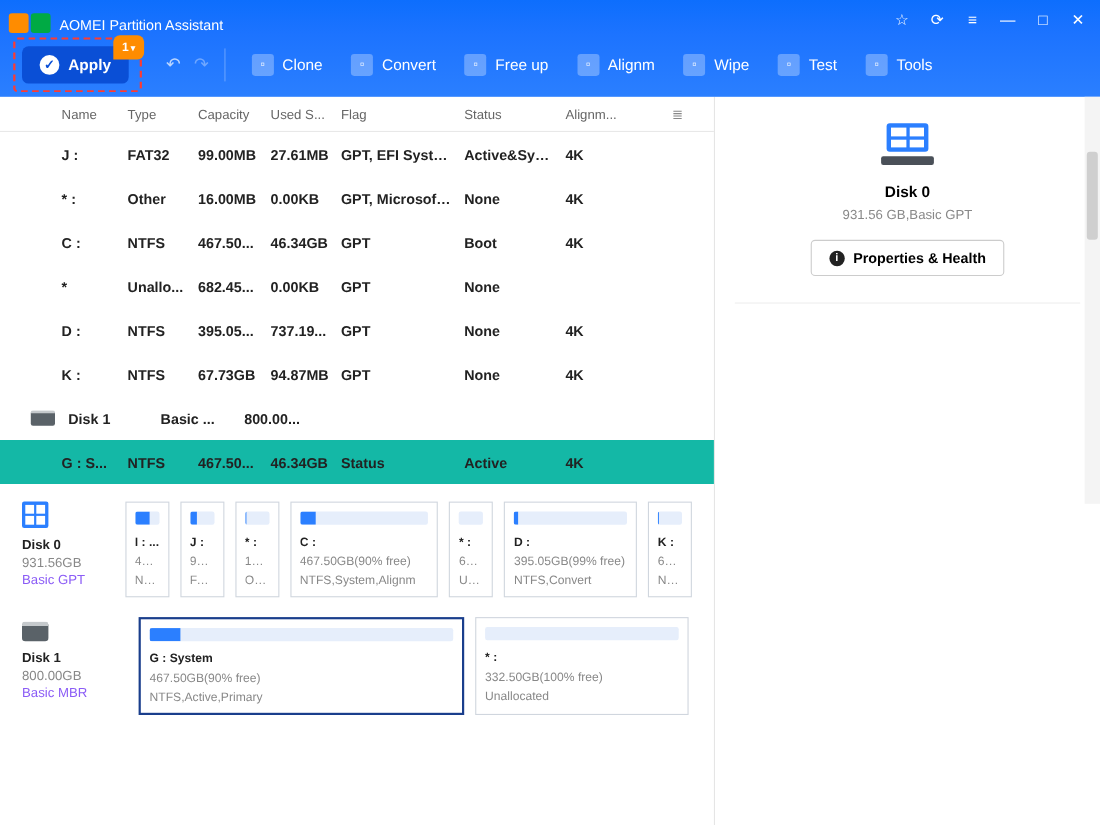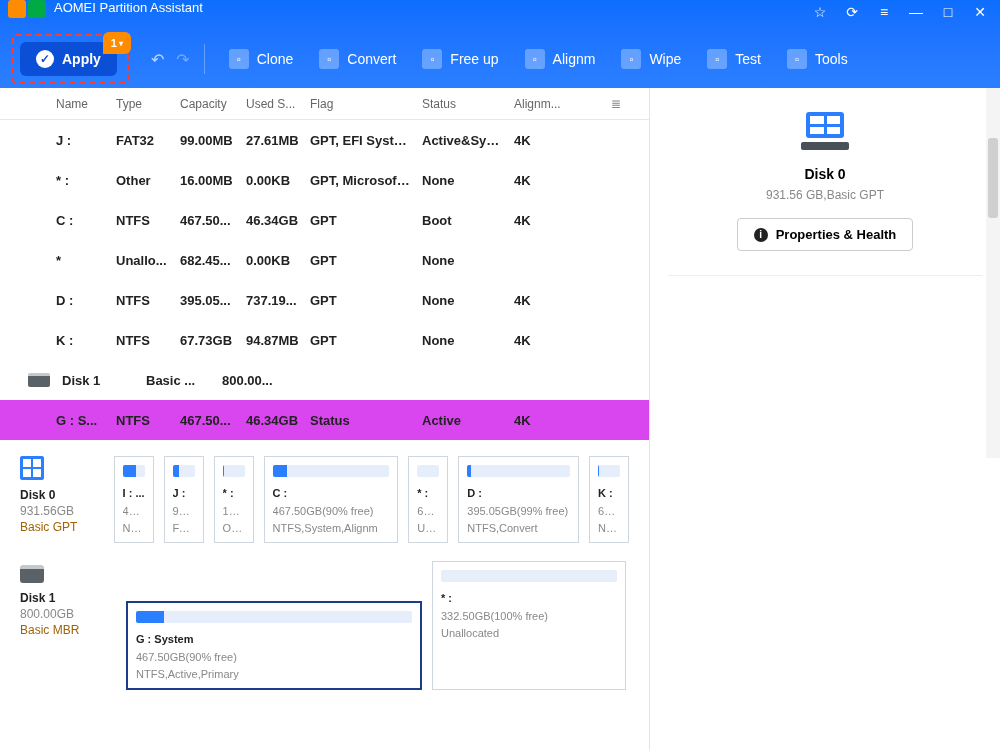--- a/index.html
+++ b/index.html
@@ -1,17 +1,17 @@
 <!DOCTYPE html>
 <html><head>
 <meta charset="utf-8">
 <style>
 *{margin:0;padding:0;box-sizing:border-box;font-family:-apple-system,BlinkMacSystemFont,"Segoe UI",Arial,sans-serif}
 body{width:1000px;height:750px;overflow:hidden;background:#fff}
-.titlebar{height:30px;background:linear-gradient(#0d6efd,#1c73ff);display:flex;align-items:flex-start;padding:0 8px;color:#fff}
+.titlebar{height:30px;background:linear-gradient(#0d6efd,#1c73ff);display:flex;align-items:flex-end;padding:0 8px;color:#fff}
 .titlebar .logo{width:18px;height:18px;background:#ff8c00;border-radius:3px;position:relative;margin-right:2px}
 .titlebar .logo2{width:18px;height:18px;background:#0a4;border-radius:3px;margin-right:8px}
 .titlebar .title{font-size:13px;font-weight:500;flex:1}
 .titlebar .ctrl{width:24px;height:24px;display:flex;align-items:center;justify-content:center;margin-left:8px;cursor:pointer;font-size:14px}
 .toolbar{height:58px;background:linear-gradient(#1c73ff,#2b7fff);display:flex;align-items:center;padding:0 12px;position:relative}
 .apply-wrap{position:relative;border:2px dashed #ff3b30;padding:6px 10px 6px 6px;border-radius:4px}
 .apply-btn{background:#0a4fd6;color:#fff;border:none;border-radius:6px;padding:8px 16px;display:flex;align-items:center;gap:8px;font-size:14px;font-weight:600;cursor:pointer}
 .apply-btn .chk{width:18px;height:18px;border-radius:50%;background:#fff;display:flex;align-items:center;justify-content:center;color:#0a4fd6;font-size:12px;font-weight:bold}
 .badge{position:absolute;top:-4px;right:-4px;width:28px;height:22px;background:#ff8c00;border-radius:6px 6px 6px 0;display:flex;align-items:center;justify-content:center;color:#fff;font-size:11px;font-weight:bold}
 .badge::after{content:"▾";font-size:8px;margin-left:2px}
@@ -20,35 +20,35 @@
 .sep{width:1px;height:30px;background:rgba(255,255,255,.3);margin:0 14px}
 .tbtn{display:flex;align-items:center;gap:8px;color:#fff;font-size:14px;cursor:pointer;padding:6px 10px}
 .tbtn .ic{width:20px;height:20px;background:rgba(255,255,255,.3);border-radius:3px;display:flex;align-items:center;justify-content:center;font-size:11px}
 .content{display:flex;height:662px}
 .left{width:650px;display:flex;flex-direction:column;border-right:1px solid #e5e5e5}
 .thead{display:flex;height:32px;align-items:center;border-bottom:1px solid #e8e8e8;font-size:12px;color:#666;padding-left:52px;position:relative}
 .thead .col{padding:0 4px}
 .thead .gear{position:absolute;right:28px;color:#888}
 .tbody{overflow-y:auto;flex:0 0 auto;max-height:370px;position:relative}
 .trow{display:flex;height:40px;align-items:center;font-size:13px;color:#222;padding-left:52px;font-weight:600}
-.trow.sel{background:#d946ef}
+.trow.sel{background:#14b8a6}
 .trow .col{padding:0 4px;white-space:nowrap;overflow:hidden;text-overflow:ellipsis}
 .diskrow{display:flex;height:40px;align-items:center;font-size:13px;color:#222;padding-left:28px;gap:12px;font-weight:600}
 .diskrow .dicon{width:22px;height:14px;background:#5a6268;border-radius:2px;border-top:3px solid #c5c9cc}
 .c-name{width:60px}.c-type{width:64px}.c-cap{width:66px}.c-used{width:64px}.c-flag{width:112px}.c-status{width:92px}.c-align{width:60px}
 .maps{padding:16px 20px;overflow:auto}
 .maprow{display:flex;gap:10px;margin-bottom:18px;align-items:stretch}
 .diskcard{width:96px;font-size:12px}
 .diskcard .disk-ic{width:24px;height:24px;margin-bottom:8px}
 .diskcard .disk-ic.blue{background:#2b7fff;border-radius:2px;display:grid;grid-template-columns:1fr 1fr;grid-template-rows:1fr 1fr;gap:2px;padding:3px}
 .diskcard .disk-ic.blue span{background:#fff}
 .diskcard .disk-ic.gray{background:#5a6268;border-radius:3px;border-top:4px solid #c5c9cc;height:18px;margin-top:4px}
 .diskcard .dname{font-weight:700;color:#222;margin-bottom:2px}
 .diskcard .dsz{color:#888;margin-bottom:2px}
-.diskcard .dty{color:#a16207}
+.diskcard .dty{color:#8b5cf6}
 .pbox{border:1px solid #d0d6de;padding:8px 8px 6px;font-size:11px;color:#555;min-width:40px;position:relative}
 .pbox.sel{border:2px solid #1a3e8c}
 .pbox .bar{height:12px;background:#e6eefb;border-radius:2px;margin-bottom:10px;position:relative;overflow:hidden}
 .pbox .bar .fill{position:absolute;left:0;top:0;height:100%;background:#2b7fff}
 .pbox .pname{font-weight:700;color:#222;margin-bottom:4px;white-space:nowrap;overflow:hidden;text-overflow:ellipsis}
 .pbox .pinfo{color:#888;line-height:1.5;white-space:nowrap;overflow:hidden;text-overflow:ellipsis}
 .right{flex:1;padding:24px 18px}
 .rpanel{border-bottom:1px solid #eee;padding-bottom:24px;text-align:center}
 .rpanel .ricon{width:48px;height:40px;margin:0 auto 14px;position:relative}
 .rpanel .ricon .top{width:38px;height:26px;background:#2b7fff;margin:0 auto;display:grid;grid-template-columns:1fr 1fr;grid-template-rows:1fr 1fr;gap:3px;padding:4px;border-radius:3px}
@@ -280,21 +280,21 @@
             <div class="pinfo">NT...</div>
           </div>
         </div>
       <div class="maprow" id="map1">
           <div class="diskcard">
             <div class="disk-ic gray"></div>
             <div class="dname">Disk 1</div>
             <div class="dsz">800.00GB</div>
             <div class="dty">Basic MBR</div>
           </div>
-          <div class="pbox sel" style="width: 296px; margin-top: 40px;">
+          <div class="pbox sel" style="width: 296px;">
             <div class="bar">
               <div class="fill" style="width:10%"></div>
             </div>
             <div class="pname">G : System</div>
             <div class="pinfo">467.50GB(90% free)</div>
             <div class="pinfo">NTFS,Active,Primary</div>
           </div>
           <div class="pbox" style="width: 194px;">
             <div class="bar">
               <div class="fill" style="width:0%"></div>

